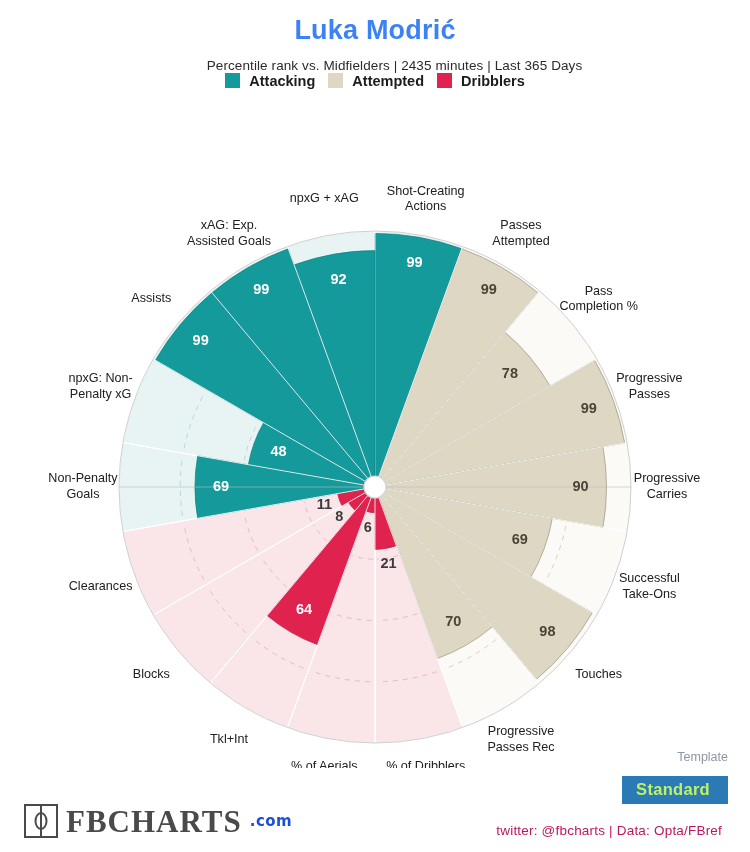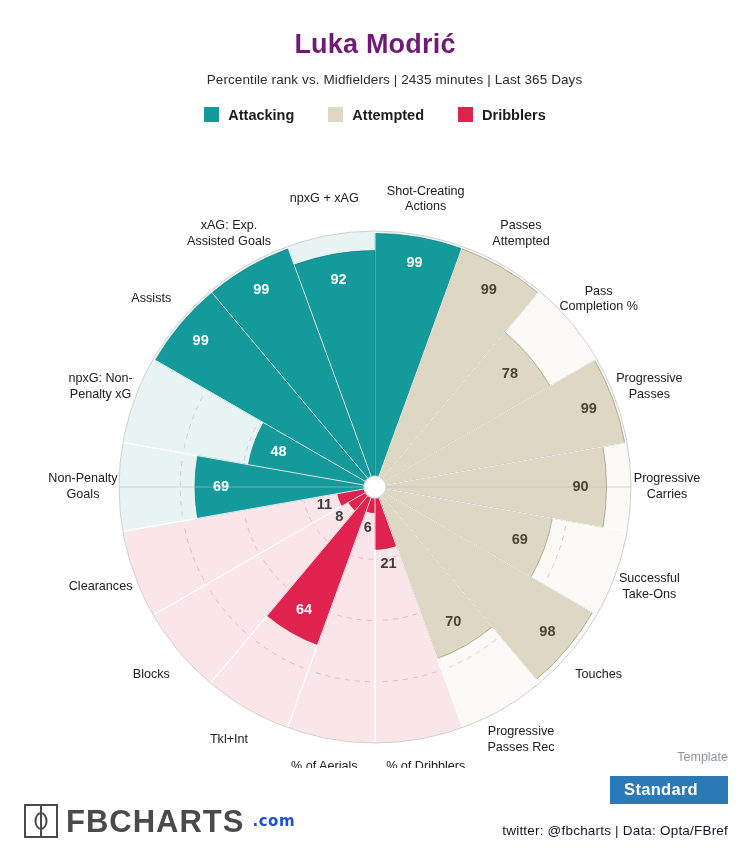--- a/index.html
+++ b/index.html
@@ -10,27 +10,27 @@
     color:#1f1f1f;
     overflow:hidden;
     position:relative;
   }
   #root{position:relative;width:750px;height:852px;}
 
   
   .header{position:absolute;left:0;top:0;width:750px;text-align:center;}
   .title{
     font-size:27px;font-weight:bold;letter-spacing:.2px;
-    color:#701a75;margin-top:30px;line-height:1.1;
+    color:#3b82f6;margin-top:16px;line-height:1.1;
   }
   .subtitle{
     font-size:13.5px;color:#2b2b2b;margin-top:12px;letter-spacing:.1px;margin-left:39px;
   }
   .legend{
-    margin-top:20px;display:flex;justify-content:center;align-items:flex-start;gap:34px;
+    display:flex;justify-content:center;align-items:flex-start;gap:13px;
   }
   .legend-item{display:flex;align-items:center;gap:9px;}
   .legend-swatch{width:15px;height:15px;display:inline-block;}
   .legend-label{font-size:14.5px;font-weight:bold;color:#1c1c1c;}
 
   
   .chart-wrap{position:absolute;left:0;top:148px;width:750px;height:620px;}
   svg{display:block;}
 
   .slice-value{
@@ -62,43 +62,43 @@
   .logo-mark:before{
     content:"";position:absolute;left:50%;top:0;width:2px;height:100%;
     background:#4a4a4a;transform:translateX(-1px);
   }
   .logo-mark:after{
     content:"";position:absolute;left:50%;top:50%;width:13px;height:18px;
     border:2px solid #4a4a4a;border-radius:50%;
     transform:translate(-50%,-50%);box-sizing:border-box;
   }
   .logo-text{
-    font-family:Liberation Sans, sans-serif;
+    font-family:Liberation Serif, serif;
     font-size:31px;font-weight:bold;color:#4a4a4a;
     letter-spacing:1px;line-height:1;
   }
   .logo-suffix{
     font-family:"DejaVu Sans", sans-serif;
     font-size:15px;font-weight:bold;color:#1d4ed8;letter-spacing:.5px;
   }
   .credit{
-    position:absolute;right:22px;bottom:14px;
-    font-size:13.5px;color:#0f172a;letter-spacing:.2px;
+    position:absolute;right:28px;bottom:14px;
+    font-size:13.5px;color:#be185d;letter-spacing:.2px;
   }
   .template-box{
     position:absolute;right:22px;bottom:48px;text-align:right;
   }
   .template-caption{
     font-size:12.5px;color:#8b97a3;margin-bottom:12px;
   }
   .template-badge{
     display:inline-block;
-    background:#2b79b5;color:#ffffff;
+    background:#2b79b5;color:#bef264;
     font-size:16.5px;font-weight:bold;
-    padding:4px 30px 5px 14px;
+    padding:4px 18px 5px 14px;
     letter-spacing:.3px;
   }
 </style>
 </head>
 <body>
 
 <div id="root">
 
   <div class="header">
     <div class="title">Luka Modrić</div>

